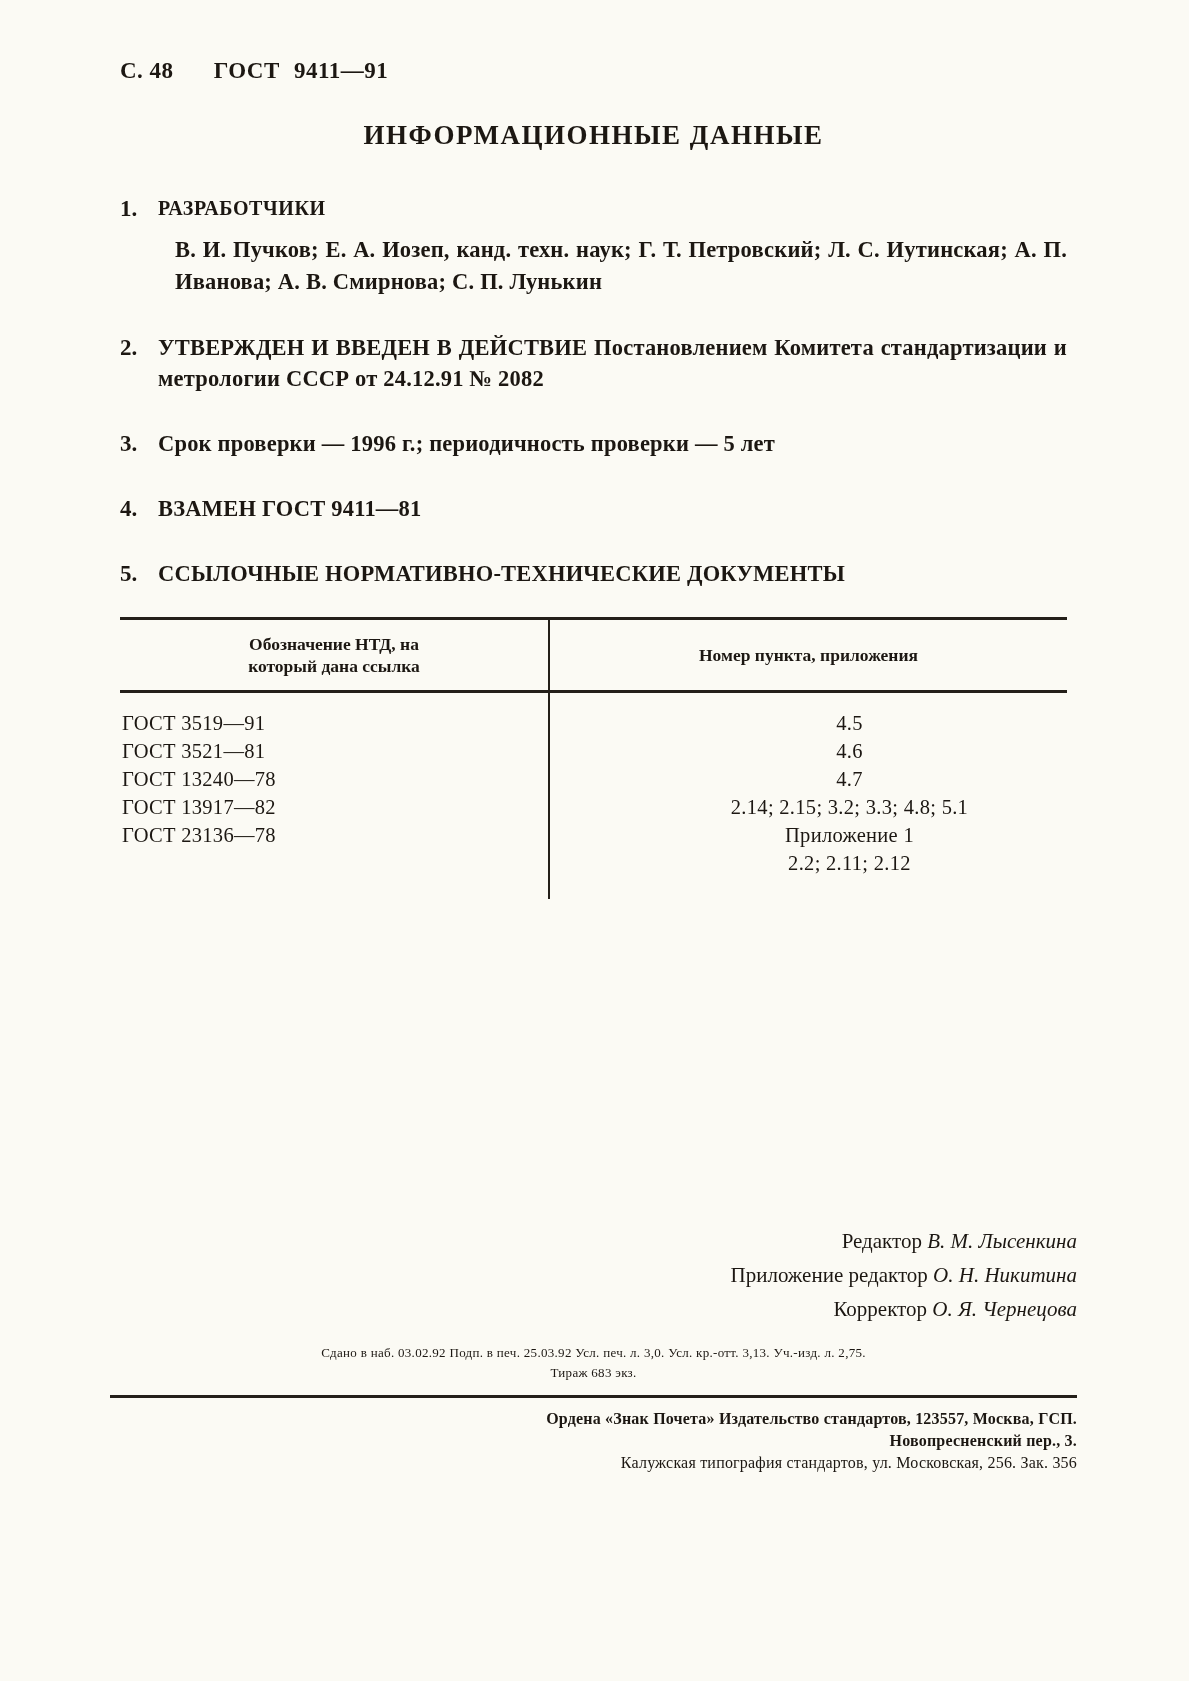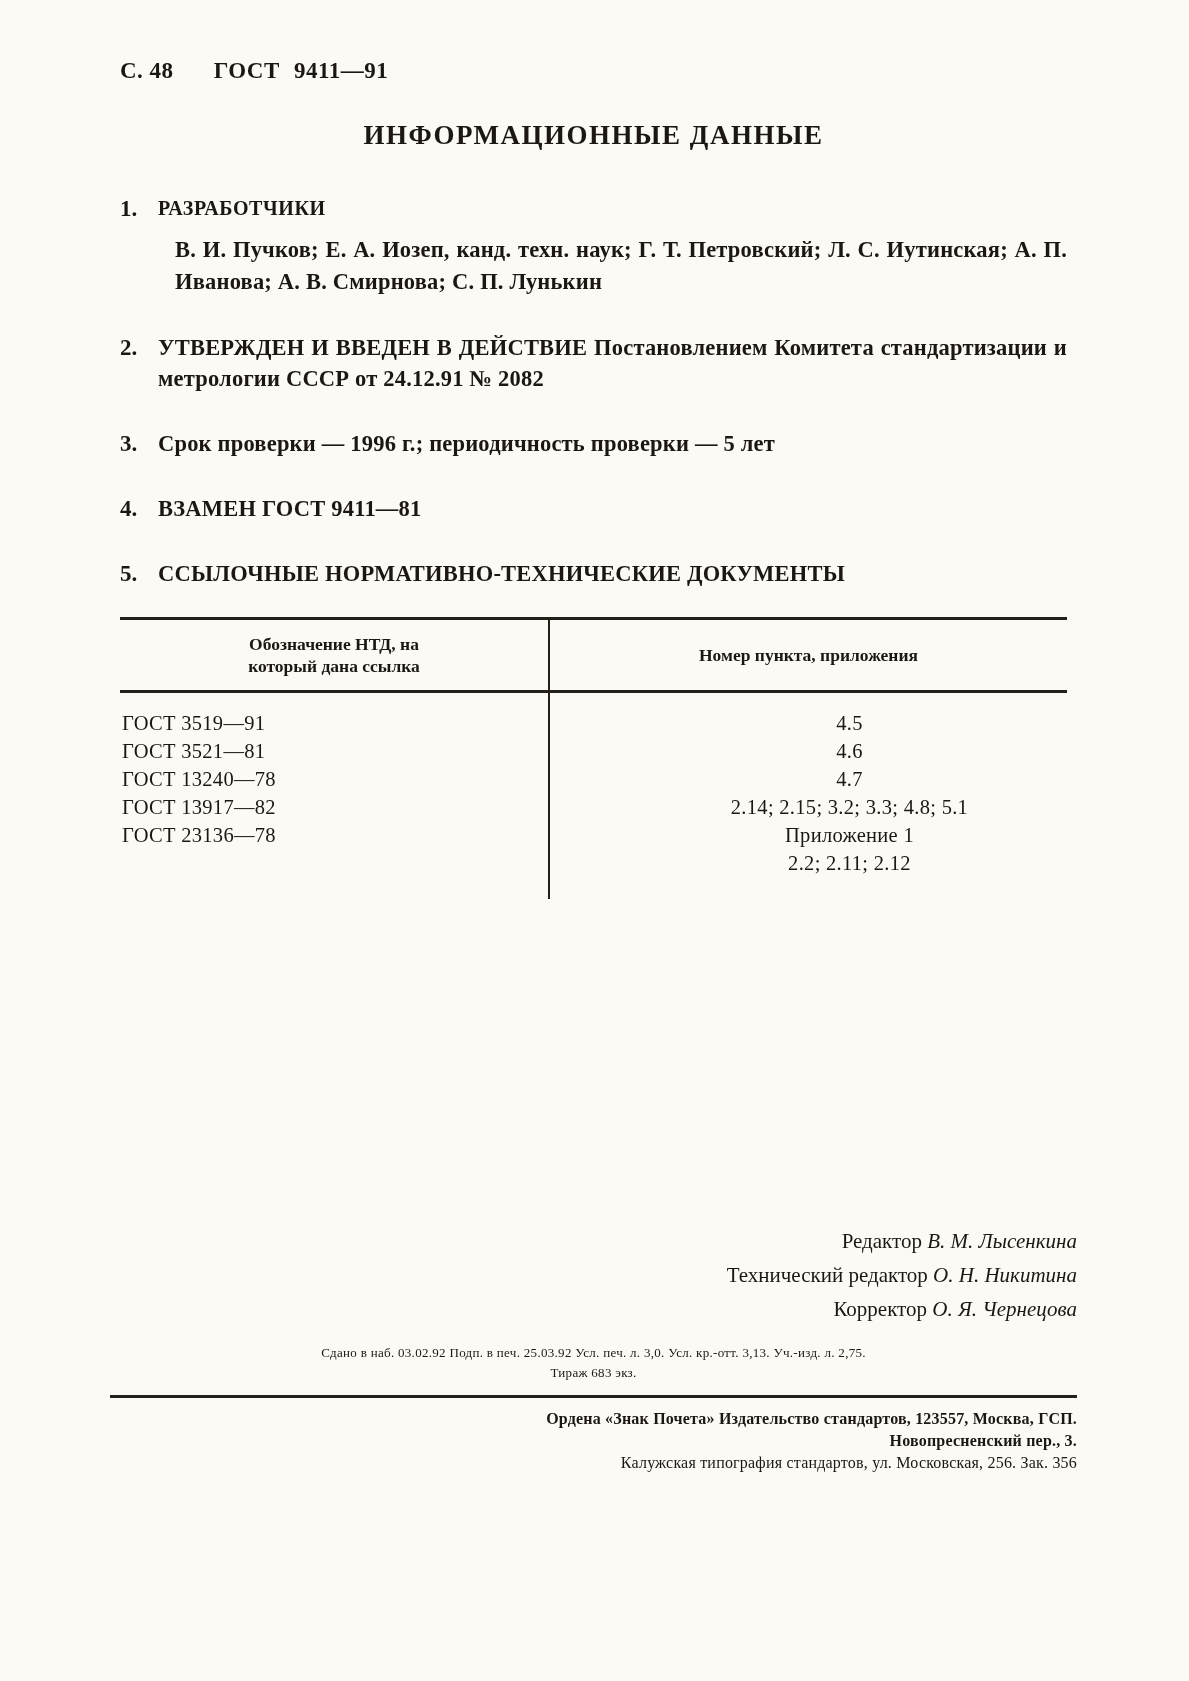--- a/index.html
+++ b/index.html
@@ -115,21 +115,21 @@
     </div>
   </div>
 
   <div class="colophon">
     <div class="editors">
       <div>
         <span>Редактор</span>
         <span class="editor-name">В. М. Лысенкина</span>
       </div>
       <div>
-        <span>Технический редактор</span>
+        <span>Приложение редактор</span>
         <span class="editor-name">О. Н. Никитина</span>
       </div>
       <div>
         <span>Корректор</span>
         <span class="editor-name">О. Я. Чернецова</span>
       </div>
     </div>
 
     <div class="imprint">
       <div>Сдано в наб. 03.02.92 Подп. в печ. 25.03.92 Усл. печ. л. 3,0. Усл. кр.-отт. 3,13. Уч.-изд. л. 2,75.</div>

